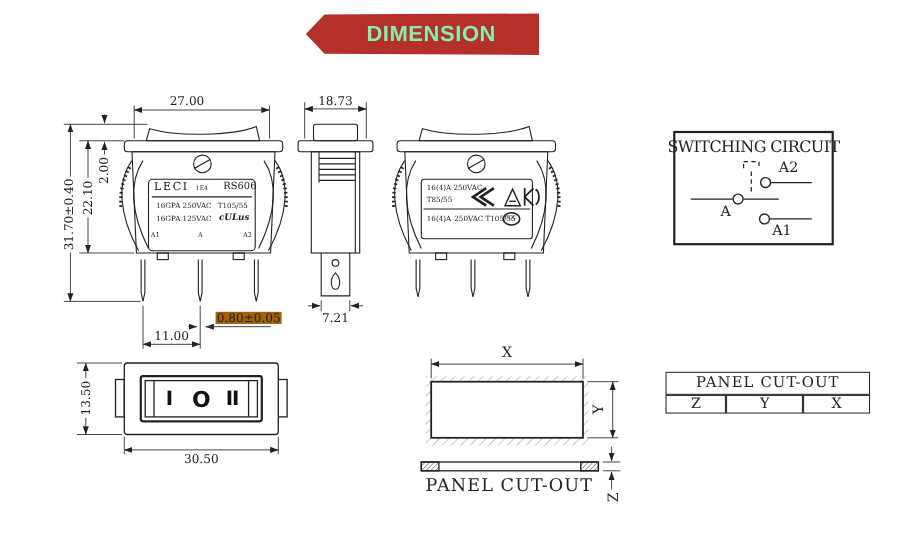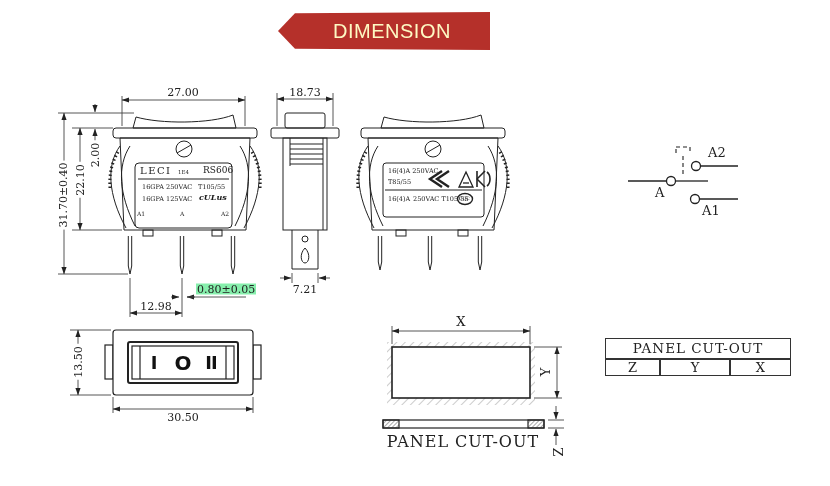--- a/index.html
+++ b/index.html
@@ -4,30 +4,30 @@
 <style>
   html,body { margin:0; padding:0; background:#fff; }
   .canvas { position:relative; width:830px; height:486px; background:#fff;
             font-family:"DejaVu Serif", serif; overflow:hidden; color:#222; }
 
   
   .banner { position:absolute; left:278px; top:12px; width:212px; height:38px;
             background:var(--accent,#b5302a);
             clip-path:polygon(0 50%, 8% 3%, 100% 0, 100% 100%, 8% 97%);
             display:flex; align-items:center; justify-content:center; }
-  .banner span { color:#fef9c3; font-family:"Liberation Sans", sans-serif;
-                 font-weight:normal; font-size:20px; letter-spacing:.5px; padding-left:16px; }
+  .banner span { color:#86efac; font-family:"Liberation Sans", sans-serif;
+                 font-weight:bold; font-size:20px; letter-spacing:.5px; padding-left:16px; }
 
   svg.lines { position:absolute; left:0; top:0; }
 
   
   .dtext  { position:absolute; transform:translate(-50%,-50%); font-size:11px;
             background:#fff; padding:0 1px; white-space:nowrap; line-height:1; }
   .ltext  { position:absolute; transform:translate(0,-50%); font-size:11px;
-            background:#86efac; padding:0 1px; white-space:nowrap; line-height:1; }
+            background:#a16207; padding:0 1px; white-space:nowrap; line-height:1; }
   .vtext  { position:absolute; transform:translate(-50%,-50%) rotate(-90deg); font-size:11px;
             background:#fff; padding:0 2px; white-space:nowrap; line-height:1; }
 
   
   .ptext  { position:absolute; white-space:nowrap; line-height:1; color:#1a1a1a; }
 
   .circuit-box { position:absolute; left:612px; top:119px; width:146px; height:104px;
                  border:2px solid #222; box-sizing:border-box; }
   .circuit-title { position:absolute; left:50%; top:5px; transform:translateX(-50%);
                    font-size:14.5px; white-space:nowrap; letter-spacing:-0.5px; }
@@ -235,26 +235,26 @@
         <line x1="534" y1="398" x2="562" y2="398"></line>
       <line x1="557" y1="347" x2="557" y2="398" marker-start="url(#arr)" marker-end="url(#arr)"></line>
 
       <line x1="548" y1="420" x2="564" y2="420"></line>
         <line x1="548" y1="428" x2="564" y2="428"></line>
       <line x1="556" y1="406" x2="556" y2="419" marker-end="url(#arr)"></line>
       <line x1="556" y1="445" x2="556" y2="429" marker-end="url(#arr)"></line>
     </g>
   </svg>
 
-  <span class="dtext" style="left:183px; top:92px;">27.00</span>
+  <span class="dtext" style="left:170px; top:92px;">27.00</span>
   <span class="dtext" style="left:305px; top:92px;">18.73</span>
   <span class="vtext" style="left:63px;  top:195px;">31.70±0.40</span>
   <span class="vtext" style="left:80px;  top:180px;">22.10</span>
   <span class="vtext" style="left:95px;  top:155px;">2.00</span>
-  <span class="dtext" style="left:156px; top:306px;">12.98</span>
+  <span class="dtext" style="left:156px; top:306px;">11.00</span>
   <span class="ltext" style="left:196px; top:289px;">0.80±0.05</span>
   <span class="dtext" style="left:305px; top:289px;">7.21</span>
   <span class="vtext" style="left:78px;  top:362px;">13.50</span>
   <span class="dtext" style="left:183px; top:417px;">30.50</span>
   <span class="dtext" style="left:461px; top:321px; font-size:13px;">X</span>
   <span class="vtext" style="left:545px; top:372px; font-size:13px;">Y</span>
   <span class="vtext" style="left:558px; top:452px; font-size:13px;">Z</span>
 
   <span class="ptext" style="left:140px; top:166px; font-size:10px; letter-spacing:1.5px;">LECI</span>
   <span class="ptext" style="left:178px; top:170px; font-size:5.5px;">1E4</span>
@@ -266,20 +266,23 @@
   <span class="ptext" style="left:137px; top:211px; font-size:6px;">A1</span>
   <span class="ptext" style="left:180px; top:211px; font-size:6px;">A</span>
   <span class="ptext" style="left:221px; top:211px; font-size:6px;">A2</span>
 
   <span class="ptext" style="left:388px; top:168px; font-size:6.5px;">16(4)A 250VAC</span>
   <span class="ptext" style="left:388px; top:179px; font-size:6.5px;">T85/55</span>
   <span class="ptext" style="left:388px; top:196px; font-size:6.5px;">16(4)A</span>
   <span class="ptext" style="left:413px; top:196px; font-size:6.5px;">250VAC T105/55</span>
   <span class="ptext" style="left:459px; top:196.5px; font-size:4.5px;">CQC</span>
 
+  <div class="circuit-box">
+    <span class="circuit-title">SWITCHING CIRCUIT</span>
+  </div>
   <span class="ctext" style="left:708px; top:146px;">A2</span>
   <span class="ctext" style="left:655px; top:186px;">A</span>
   <span class="ctext" style="left:702px; top:204px;">A1</span>
 
   <span class="mark" style="left:154px; top:363px; font-size:18px;">I</span>
   <span class="mark" style="left:183px; top:363px; font-size:20px;">O</span>
   <span class="mark" style="left:211px; top:363px; font-size:18px; letter-spacing:-1px;">II</span>
 
   <span class="caption" style="left:463px; top:441px;">PANEL CUT-OUT</span>
 

